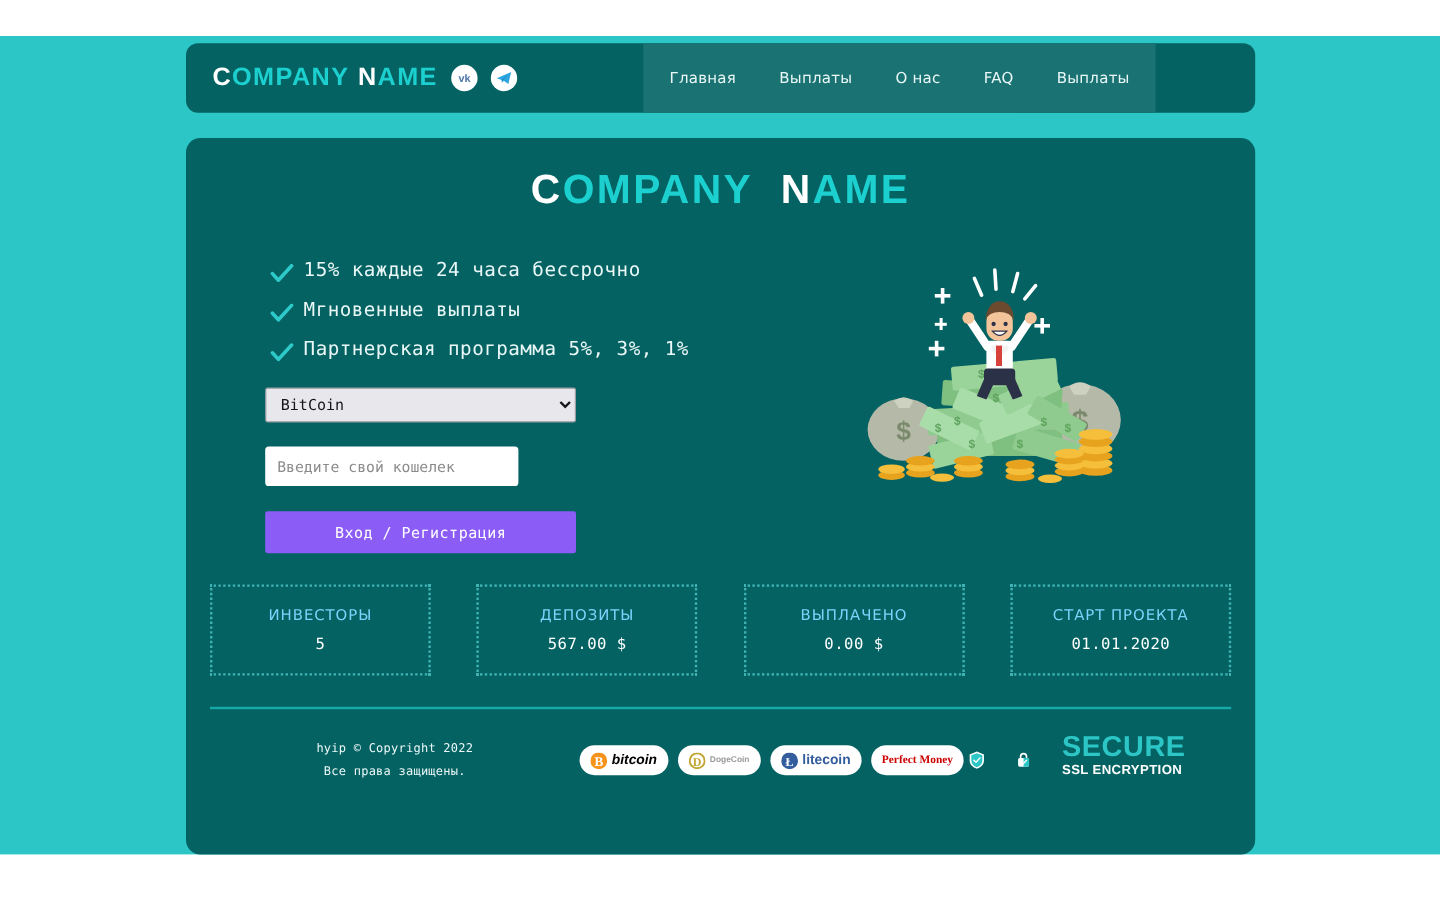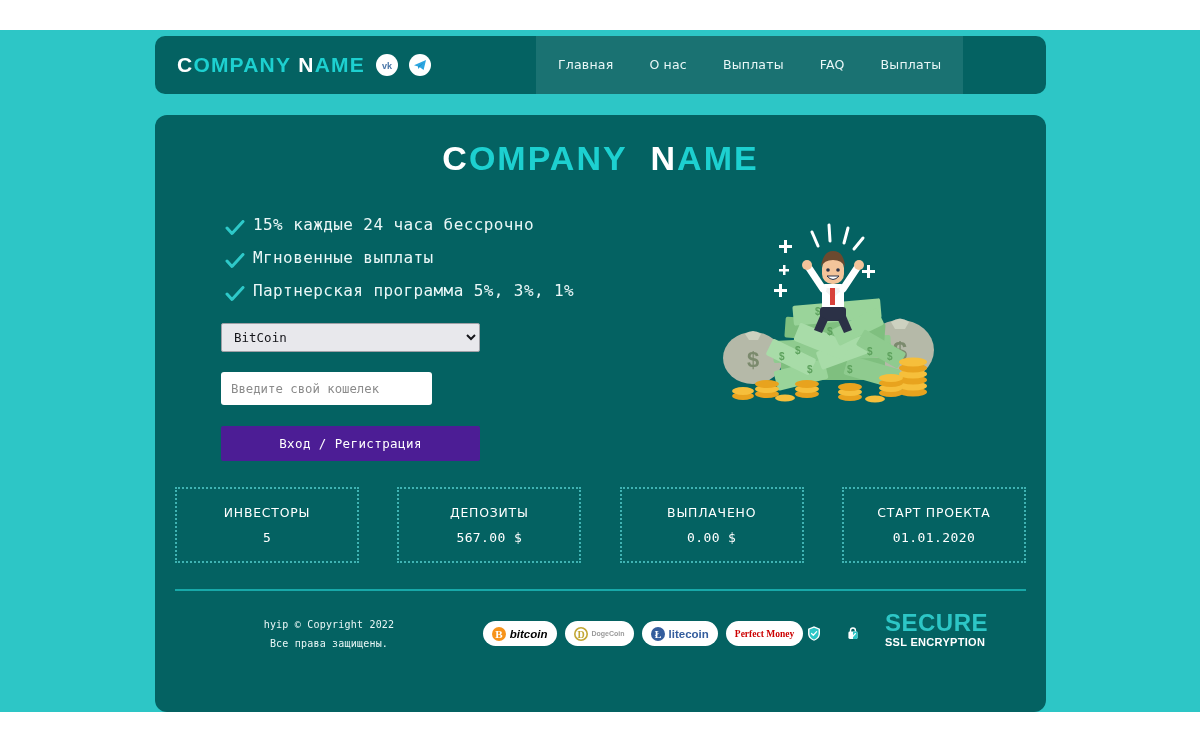--- a/index.html
+++ b/index.html
@@ -138,21 +138,21 @@
     font-family: "DejaVu Sans Mono", monospace;
     font-size: 12.3px;
     color: #222;
     padding: 0 10px;
   }
   input.wallet::placeholder { color: #8b8b8b; }
   .btn-login {
     display: block;
     margin-top: 21px;
     width: 259px; height: 35px;
-    background: #4c1d95;
+    background: #8b5cf6;
     border: none;
     border-radius: 2px;
     color: #ffffff;
     font-family: "DejaVu Sans Mono", monospace;
     font-size: 12.5px;
     letter-spacing: .4px;
     cursor: pointer;
   }
   
   .stats {
@@ -164,21 +164,21 @@
   .stat-box {
     width: 184px; height: 76px;
     border: 2px dotted #3fb3b3;
     display: flex;
     flex-direction: column;
     align-items: center;
     justify-content: center;
     gap: 10px;
   }
   .stat-label {
-    color: #ffffff;
+    color: #7dd3fc;
     font-family: "DejaVu Sans", sans-serif;
     font-size: 12.4px;
     letter-spacing: .8px;
   }
   .stat-value {
     color: #ffffff;
     font-size: 13px;
     letter-spacing: .4px;
   }
   
@@ -267,22 +267,22 @@
     </div>
     <div class="social">
       <svg width="16" height="16" viewBox="0 0 16 16">
         <path d="M2 8.2 L14 3 L11.6 13 L7.8 10.2 L6.2 12 L6 9.6 Z" fill="#2ca5e0"></path>
         <path d="M6.2 9.6 L11.6 5.4 L6.6 10.4 Z" fill="#1c88bd"></path>
       </svg>
     </div>
   </div>
   <div class="nav">
     <div class="nav-item">Главная</div>
+    <div class="nav-item">Выплаты</div>
     <div class="nav-item">О нас</div>
-    <div class="nav-item">Выплаты</div>
     <div class="nav-item">FAQ</div>
     <div class="nav-item">Выплаты</div>
   </div>
 </div>
 
 <div class="main-card">
 
   <div class="hero-title">
     <span class="cap">C</span><span>OMPANY</span>&nbsp;&nbsp;<span class="cap">N</span><span>AME</span>
   </div>

